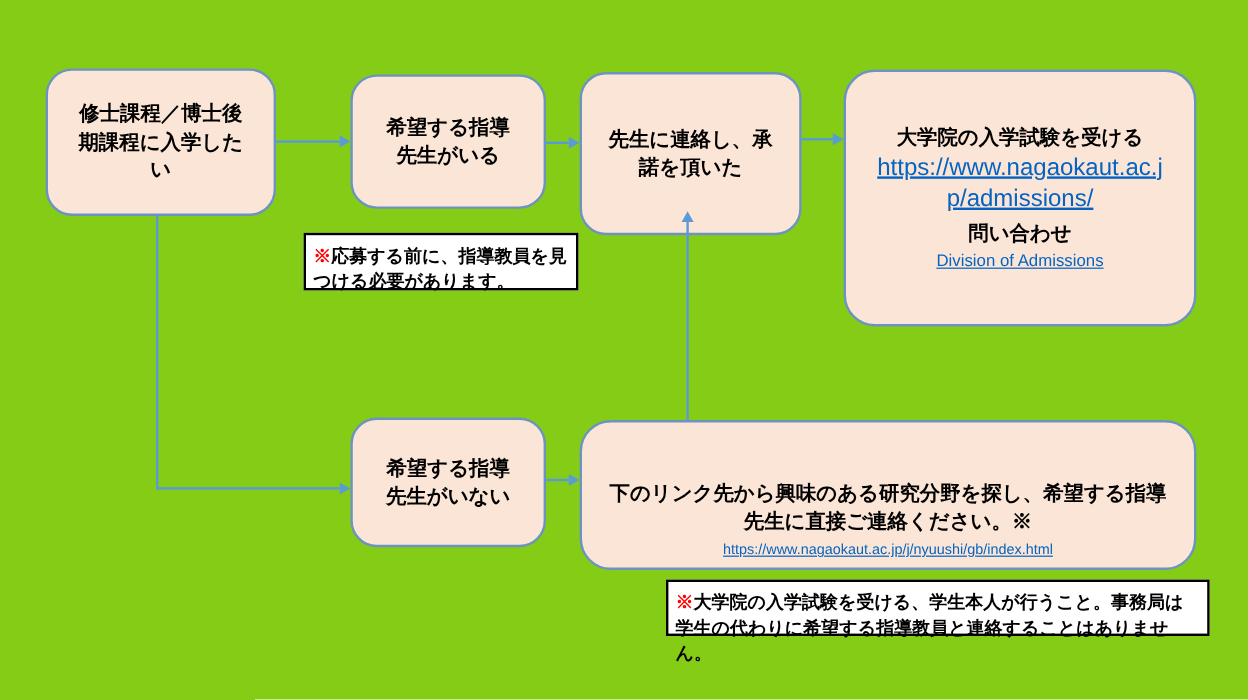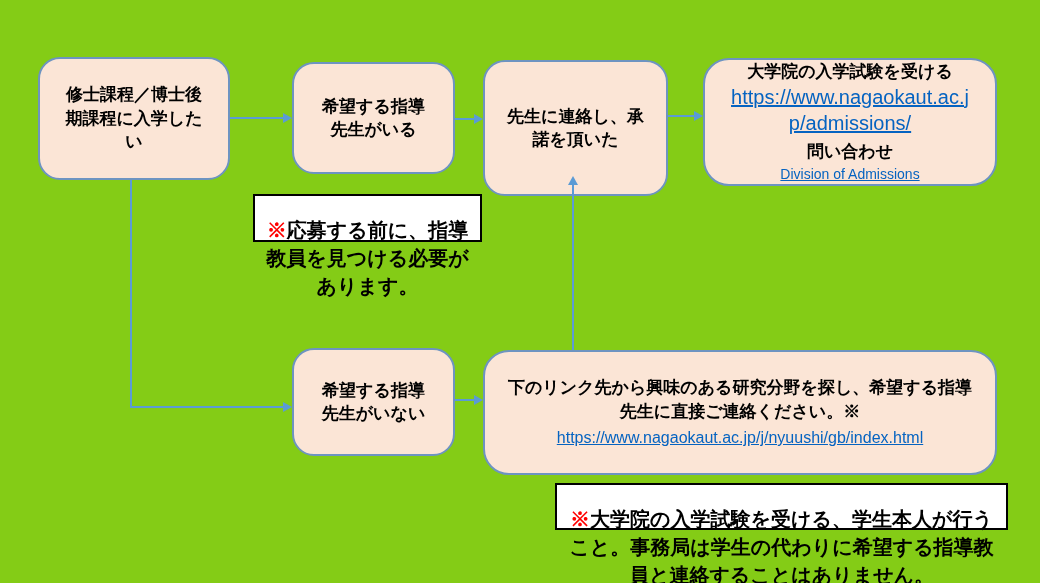--- a/index.html
+++ b/index.html
@@ -30,48 +30,48 @@
     font-weight: bold;
     font-size: 17px;
     line-height: 1.38;
     box-sizing: border-box;
   }
   .flowbox .jp { word-break: break-all; }
   
   .box-start      { left: 38px;  top: 57px;  width: 192px; height: 123px; padding: 0 19px; }
   .box-has-adv    { left: 292px; top: 62px;  width: 163px; height: 112px; padding: 0 25px; }
   .box-contacted  { left: 483px; top: 60px;  width: 185px; height: 136px; padding: 0 21px; }
-  .box-exam       { left: 703px; top: 58px;  width: 294px; height: 128px; padding: 10px 18px; border-radius: 26px; }
+  .box-exam       { left: 703px; top: 58px;  width: 294px; height: 214px; padding: 10px 18px; border-radius: 26px; }
   .box-no-adv     { left: 292px; top: 348px; width: 163px; height: 108px; padding: 0 25px; }
-  .box-search     { left: 483px; top: 350px; width: 514px; height: 125px; padding: 6px 19px; border-radius: 26px; }
+  .box-search     { left: 483px; top: 350px; width: 514px; height: 125px; padding: 6px 19px; border-radius: 26px; justify-content: flex-end; }
   
   a.link {
     color: #0563c1;
     text-decoration: underline;
     font-weight: normal;
     word-break: break-all;
     line-height: 1.3;
     cursor: pointer;
   }
   .box-exam a.link { font-size: 20px; }
   .box-exam .contact-label { margin-top: 4px; }
   .box-exam a.small-link { font-size: 14px; margin-top: 2px; }
-  .box-search a.link { font-size: 16px; margin-top: 5px; }
+  .box-search a.link { font-size: 12px; margin-top: 5px; }
   
   .notebox {
     position: absolute;
     background: #ffffff;
     border: 2px solid #000000;
     box-sizing: border-box;
-    font-size: 20px;
+    font-size: 15px;
     font-weight: bold;
     color: #000000;
     line-height: 1.4;
-    padding: 20px 6px;
-    text-align: center;
+    padding: 7px 6px;
+    text-align: left;
   }
   .note-1 { left: 253px; top: 194px; width: 229px; height: 48px; }
   .note-2 { left: 555px; top: 483px; width: 453px; height: 47px; }
   .marker { color: #ff0000; }
   
   .hline, .vline { position: absolute; background: #5b9bd5; }
   .hline { height: 2px; }
   .vline { width: 2px; }
   .head-right {
     position: absolute; width: 0; height: 0;

